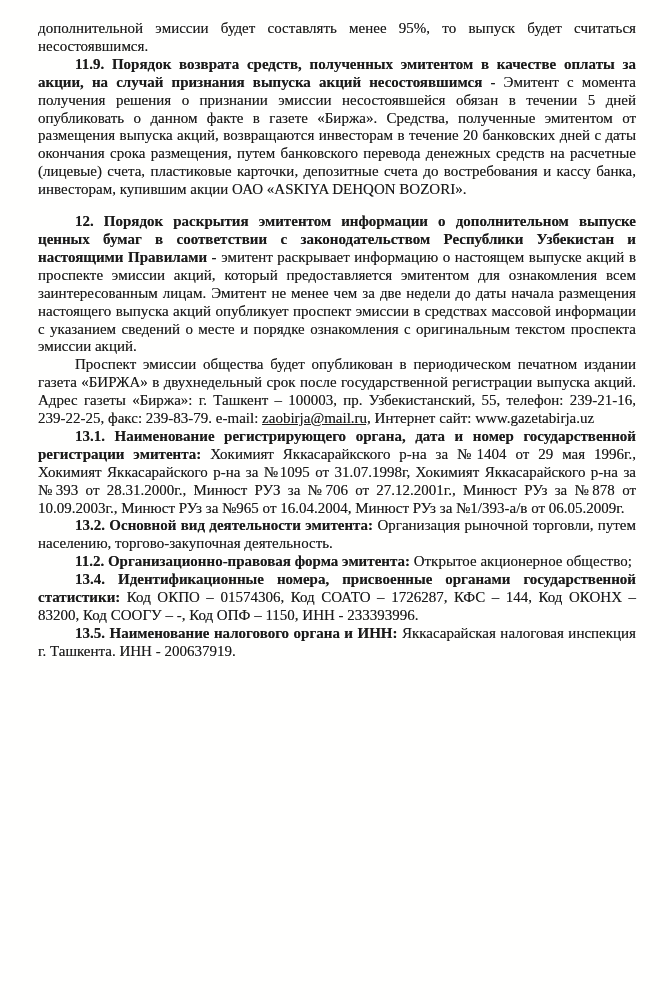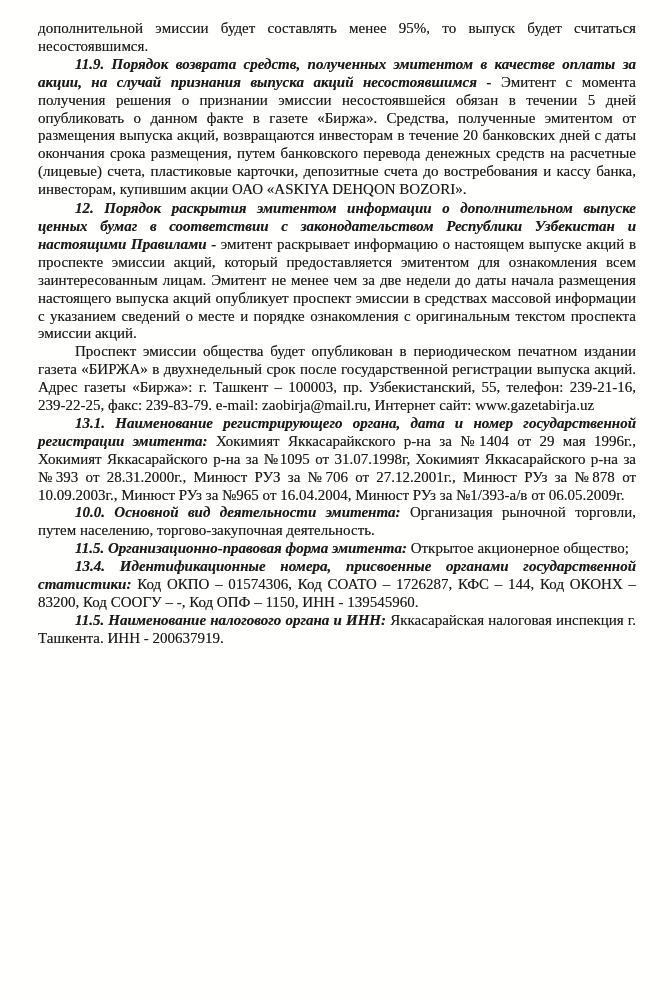--- a/index.html
+++ b/index.html
@@ -28,37 +28,37 @@
     text-shadow: 0 0 0.3px rgba(20,20,20,0.55);
   }
   .content p {
     margin: 0;
     padding: 0;
   }
   .content p.indent {
     text-indent: 37px;
   }
   .content p.space-before {
-    margin-top: 1px;
+    margin-top: 14px;
   }
-  .seg-bold { font-weight: bold; font-style: italic; }
+  .seg-bold { font-weight: bold; }
   .seg-regular { font-weight: normal; }
-  .seg-underline { font-weight: normal; }
+  .seg-underline { font-weight: normal; text-decoration: underline; }
 </style>
 </head>
 <body>
 
 <div class="page">
   <div class="content">
 
     <div>
         <p class=""><span class="seg-regular">дополнительной эмиссии будет составлять менее 95%, то выпуск будет считаться несостоявшимся.</span></p>
         <p class="indent"><span class="seg-bold">11.9. Порядок возврата средств, полученных эмитентом в качестве оплаты за акции, на случай признания выпуска акций несостоявшимся - </span><span class="seg-regular">Эмитент с момента получения решения о признании эмиссии несостоявшейся обязан в течении 5 дней опубликовать о данном факте в газете «Биржа». Средства, полученные эмитентом от размещения выпуска акций, возвращаются инвесторам в течение 20 банковских дней с даты окончания срока размещения, путем банковского перевода денежных средств на расчетные (лицевые) счета, пластиковые карточки, депозитные счета до востребования и кассу банка, инвесторам, купившим акции ОАО «ASKIYA DEHQON BOZORI».</span></p>
         <p class="indent space-before"><span class="seg-bold">12. Порядок раскрытия эмитентом информации о дополнительном выпуске ценных бумаг в соответствии с законодательством Республики Узбекистан и настоящими Правилами - </span><span class="seg-regular">эмитент раскрывает информацию о настоящем выпуске акций в проспекте эмиссии акций, который предоставляется эмитентом для ознакомления всем заинтересованным лицам. Эмитент не менее чем за две недели до даты начала размещения настоящего выпуска акций опубликует проспект эмиссии в средствах массовой информации с указанием сведений о месте и порядке ознакомления с оригинальным текстом проспекта эмиссии акций.</span></p>
         <p class="indent"><span class="seg-regular">Проспект эмиссии общества будет опубликован в периодическом печатном издании газета «БИРЖА» в двухнедельный срок после государственной регистрации выпуска акций. Адрес газеты «Биржа»: г. Ташкент – 100003, пр. Узбекистанский, 55, телефон: 239-21-16, 239-22-25, факс: 239-83-79. e-mail: </span><span class="seg-underline">zaobirja@mail.ru,</span><span class="seg-regular"> Интернет сайт: www.gazetabirja.uz</span></p>
         <p class="indent"><span class="seg-bold">13.1. Наименование регистрирующего органа, дата и номер государственной регистрации эмитента: </span><span class="seg-regular">Хокимият Яккасарайкского р-на за №1404 от 29 мая 1996г., Хокимият Яккасарайского р-на за №1095 от 31.07.1998г, Хокимият Яккасарайского р-на за №393 от 28.31.2000г., Минюст РУЗ за №706 от 27.12.2001г., Минюст РУз за №878 от 10.09.2003г., Минюст РУз за №965 от 16.04.2004, Минюст РУз за №1/393-а/в от 06.05.2009г.</span></p>
-        <p class="indent"><span class="seg-bold">10.0. Основной вид деятельности эмитента: </span><span class="seg-regular">Организация  рыночной торговли, путем населению, торгово-закупочная деятельность.</span></p>
-        <p class="indent"><span class="seg-bold">11.5. Организационно-правовая форма эмитента: </span><span class="seg-regular">Открытое акционерное общество;</span></p>
-        <p class="indent"><span class="seg-bold">13.4. Идентификационные номера, присвоенные органами государственной статистики: </span><span class="seg-regular">Код ОКПО – 01574306, Код СОАТО – 1726287, КФС – 144, Код ОКОНХ – 83200, Код СООГУ – -, Код ОПФ – 1150, ИНН - 139545960.</span></p>
-        <p class="indent"><span class="seg-bold">11.5. Наименование налогового органа и ИНН: </span><span class="seg-regular">Яккасарайская налоговая инспекция г. Ташкента. ИНН - 200637919.</span></p>
+        <p class="indent"><span class="seg-bold">13.2. Основной вид деятельности эмитента: </span><span class="seg-regular">Организация  рыночной торговли, путем населению, торгово-закупочная деятельность.</span></p>
+        <p class="indent"><span class="seg-bold">11.2. Организационно-правовая форма эмитента: </span><span class="seg-regular">Открытое акционерное общество;</span></p>
+        <p class="indent"><span class="seg-bold">13.4. Идентификационные номера, присвоенные органами государственной статистики: </span><span class="seg-regular">Код ОКПО – 01574306, Код СОАТО – 1726287, КФС – 144, Код ОКОНХ – 83200, Код СООГУ – -, Код ОПФ – 1150, ИНН - 233393996.</span></p>
+        <p class="indent"><span class="seg-bold">13.5. Наименование налогового органа и ИНН: </span><span class="seg-regular">Яккасарайская налоговая инспекция г. Ташкента. ИНН - 200637919.</span></p>
       </div>
   </div>
 </div>
 
 </body></html>

